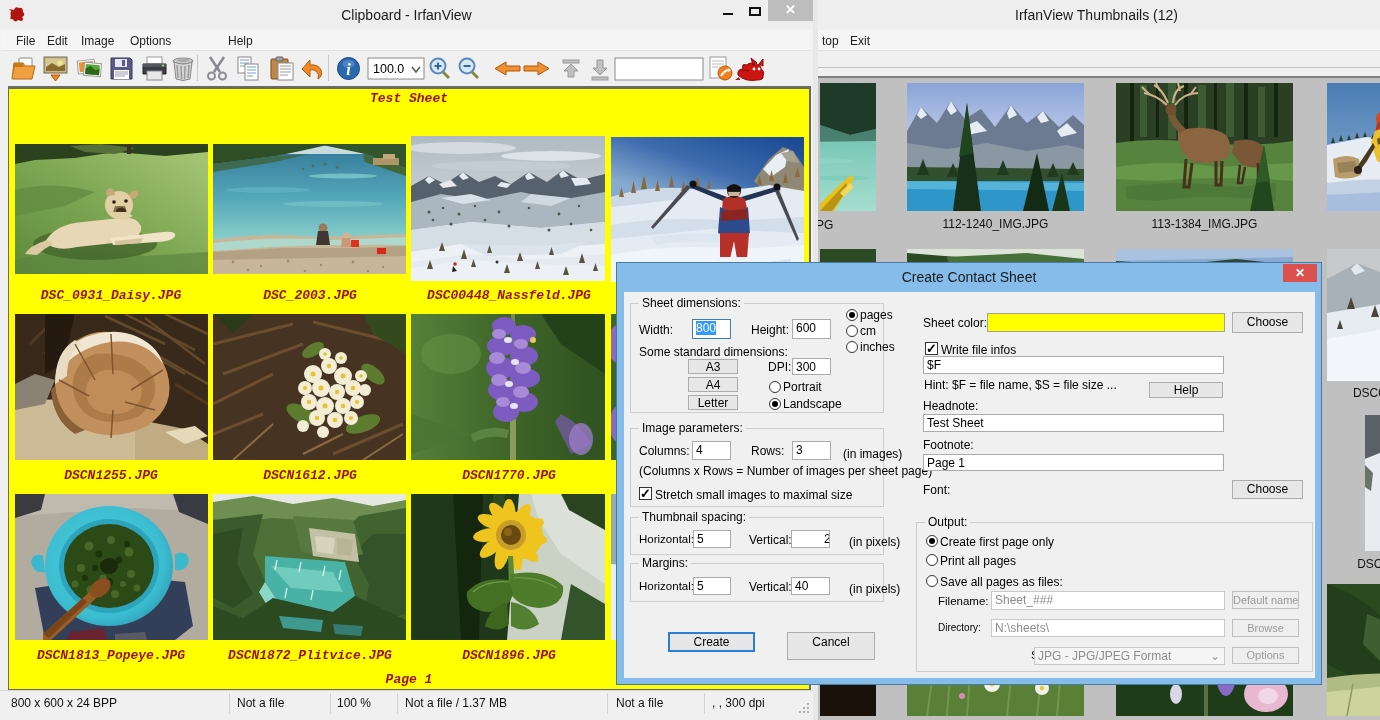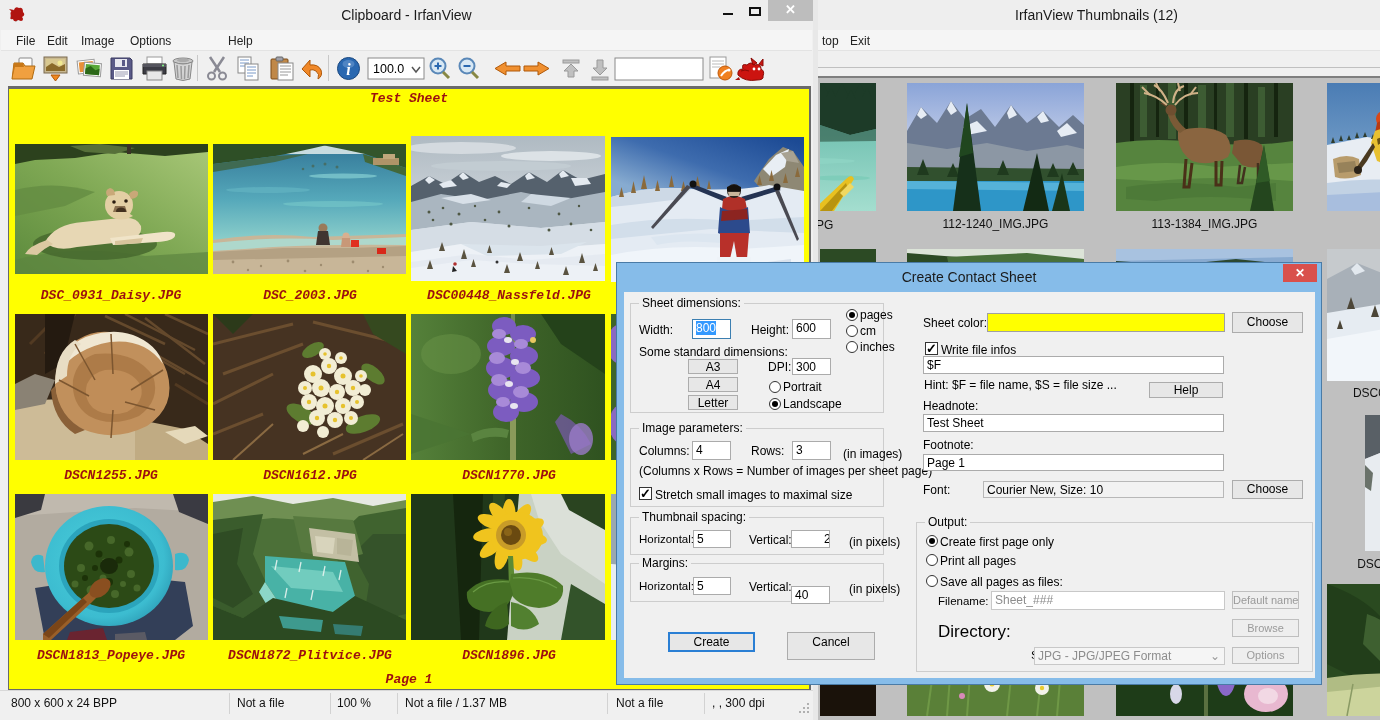--- a/index.html
+++ b/index.html
@@ -1093,55 +1093,55 @@
       <div class="dlab" style="left:125px; top:241px;">Vertical:</div>
       <div class="dfield" style="left:167px; top:238px; width:39px; height:18px;padding-left:32px;">20</div>
       <div class="dlab" style="left:225px; top:243px;">(in pixels)</div>
 
       <div class="group" style="left:6px; top:271px; width:254px; height:39px;">
           <span class="glabel">Margins:</span>
         </div>
       <div class="dlab" style="left:15px; top:288px; font-size:11.5px;">Horizontal:</div>
       <div class="dfield" style="left:69px; top:285px; width:38px; height:18px;">5</div>
       <div class="dlab" style="left:125px; top:288px;">Vertical:</div>
-      <div class="dfield" style="left:167px; top:285px; width:39px; height:18px;margin-top:9px;">40</div>
+      <div class="dfield" style="left:167px; top:285px; width:39px; height:18px;">40</div>
       <div class="dlab" style="left:225px; top:290px;">(in pixels)</div>
 
       <div class="dbtn" style="left:44px; top:340px; width:87px; height:20px; line-height:18px; border:1px solid #2a7fd4; box-shadow:inset 0 0 0 1px #2a7fd4;">Create</div>
       <div class="dbtn" style="left:163px; top:340px; width:88px; height:28px; line-height:18px;">Cancel</div>
 
       <div class="dlab" style="left:299px; top:24px;">Sheet color:</div>
       <div class="abs" style="left:363px; top:21px; width:238px; height:19px; background:#ffff00; border:1px solid #a0a0a0;"></div>
       <div class="dbtn" style="left:608px; top:20px; width:71px; height:21px; line-height:19px;">Choose</div>
       <div class="checkbox" style="left:301px; top:50px;"></div>
       <div class="dlab" style="left:317px; top:51px;">Write file infos</div>
       <div class="dfield" style="left:299px; top:64px; width:301px; height:18px;">$F</div>
       <div class="dlab" style="left:300px; top:86px;">Hint: $F = file name, $S = file size ...</div>
       <div class="dbtn" style="left:525px; top:90px; width:74px; height:16px; line-height:14px;">Help</div>
       <div class="dlab" style="left:299px; top:107px;">Headnote:</div>
       <div class="dfield" style="left:299px; top:122px; width:301px; height:18px;">Test Sheet</div>
       <div class="dlab" style="left:299px; top:146px;">Footnote:</div>
       <div class="dfield" style="left:299px; top:162px; width:301px; height:17px;">Page 1</div>
       <div class="dlab" style="left:299px; top:191px;">Font:</div>
-      <div class="dfield" style="left:359px; top:189px; width:241px; height:17px; background:#f2f2f2; border-color:#b8b8b8;">Courier New, Size: 10</div>
       <div class="dbtn" style="left:608px; top:188px; width:71px; height:19px; line-height:17px;">Choose</div>
 
       <div class="group" style="left:292px; top:230px; width:397px; height:150px;">
           <span class="glabel">Output:</span>
         </div>
       <div class="radio sel" style="left:302px; top:243px;"></div>
         <div class="dlab" style="left:316px; top:243px;">Create first page only</div>
       <div class="radio" style="left:302px; top:262px;"></div>
         <div class="dlab" style="left:316px; top:262px;">Print all pages</div>
       <div class="radio" style="left:302px; top:283px;"></div>
         <div class="dlab" style="left:316px; top:283px;">Save all pages as files:</div>
       <div class="dlab" style="left:314px; top:303px; font-size:11.5px;">Filename:</div>
       <div class="dfield dis" style="left:367px; top:299px; width:234px; height:19px;">Sheet_###</div>
       <div class="dbtn dis" style="left:608px; top:299px; width:67px; height:18px; line-height:16px;">Default name</div>
-      <div class="dlab" style="left:314px; top:330px; font-size:17px;">Directory:</div>
+      <div class="dlab" style="left:314px; top:330px; font-size:10px;">Directory:</div>
+      <div class="dfield dis" style="left:367px; top:327px; width:234px; height:18px;">N:\sheets\</div>
       <div class="dbtn dis" style="left:608px; top:327px; width:67px; height:18px; line-height:16px;text-align:center;">Browse</div>
       <div class="dlab" style="left:363px; top:357px; font-size:11.5px;margin-left:44px;">Save as:</div>
       <div class="dfield dis" style="left:410px; top:355px; width:191px; height:18px; background:#f5f5f5;">JPG - JPG/JPEG Format<span style="position:absolute; right:4px; color:#9a9a9a;">⌄</span></div>
       <div class="dbtn dis" style="left:608px; top:355px; width:67px; height:17px; line-height:15px;">Options</div>
     </div>
   </div>
 
 </div>
 
 </body></html>

